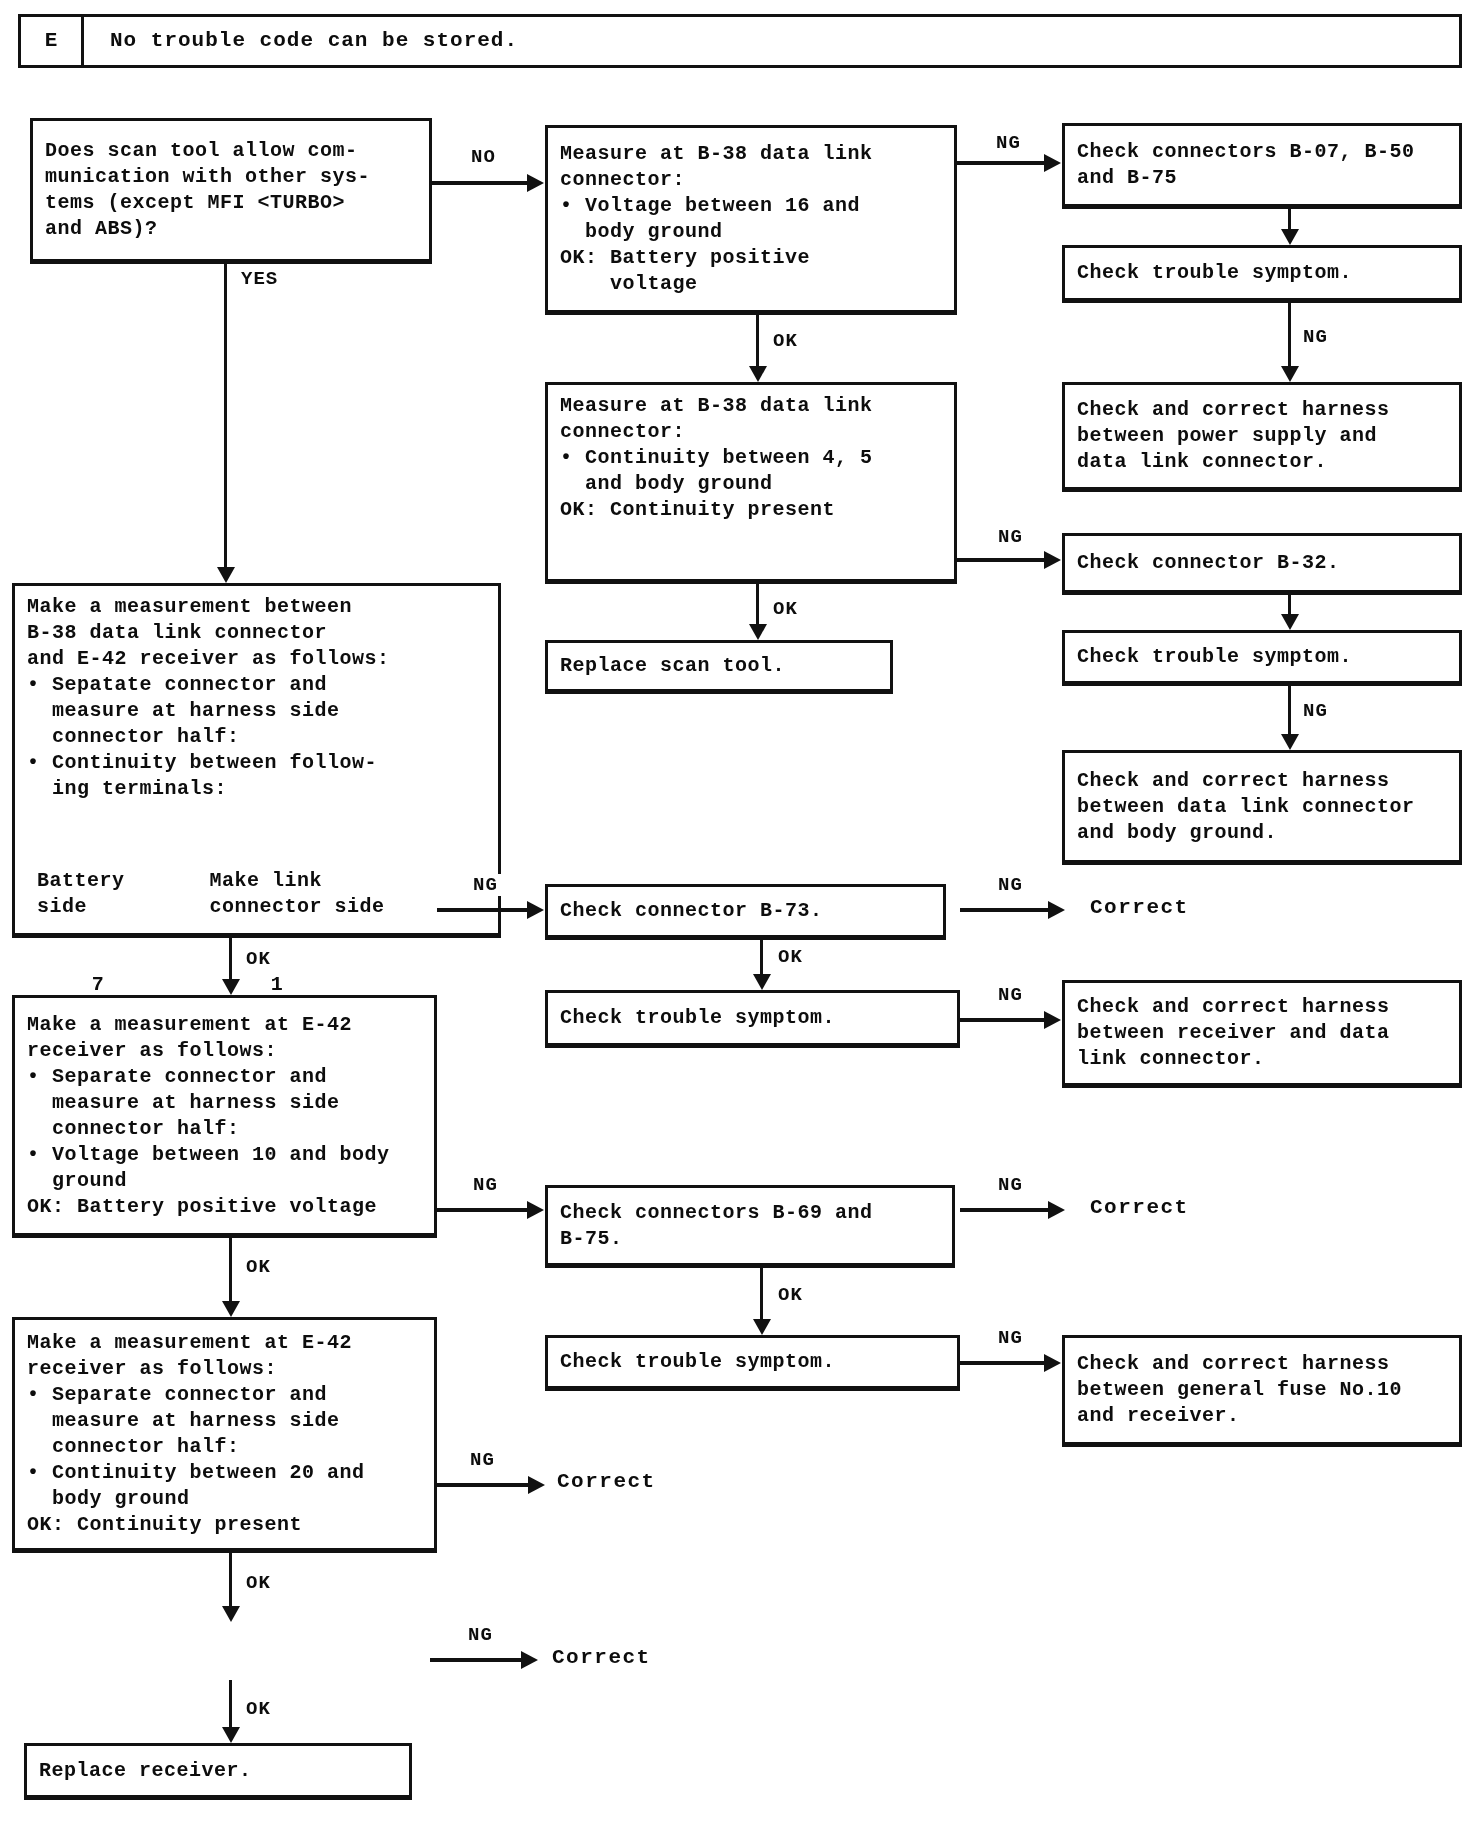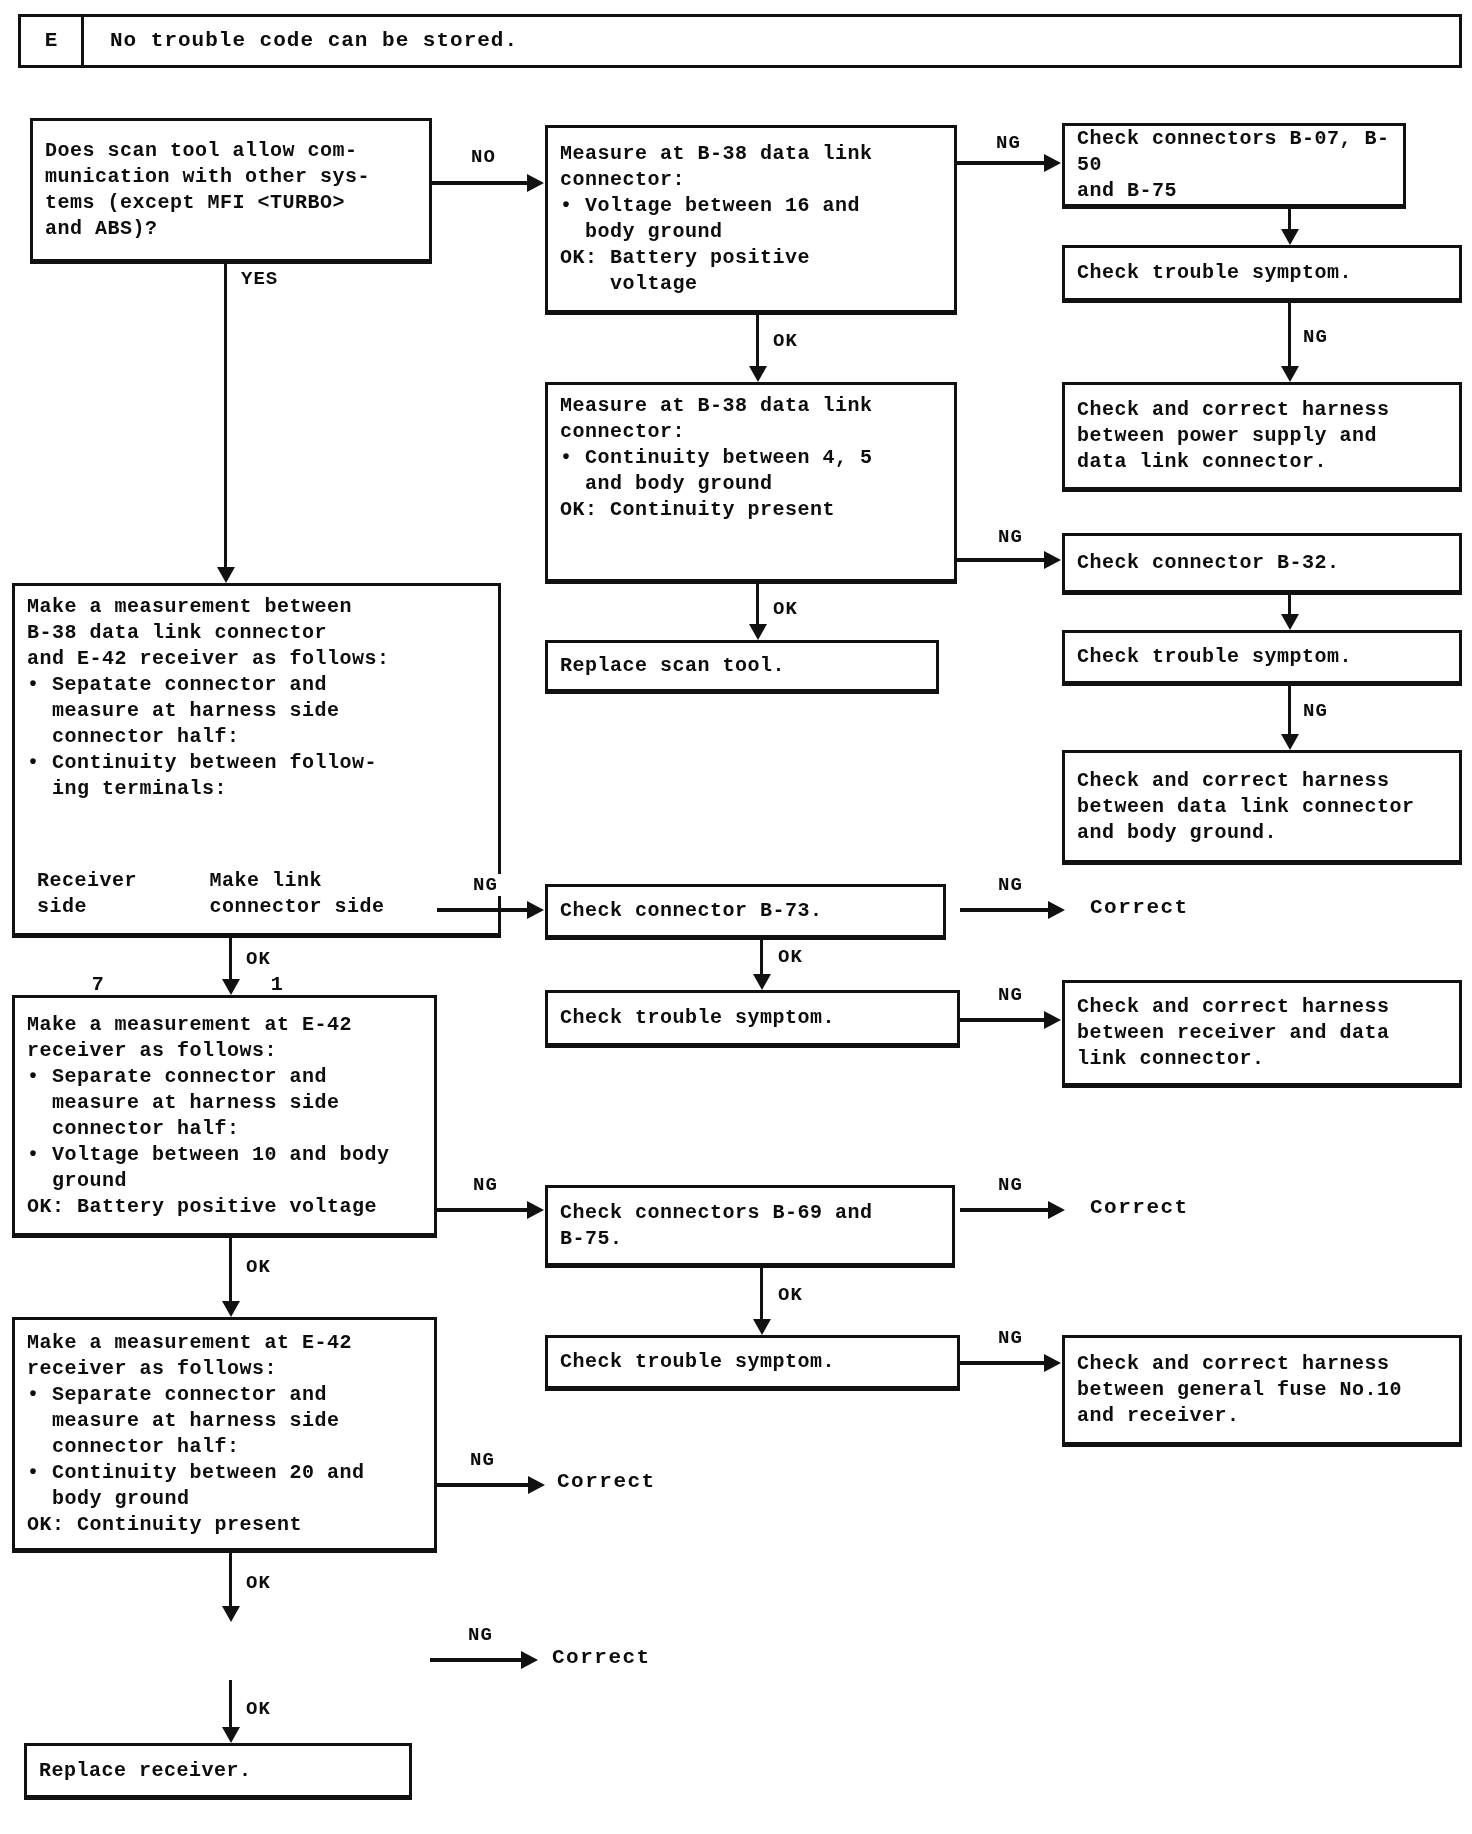--- a/index.html
+++ b/index.html
@@ -65,21 +65,21 @@
     <div>Make a measurement between
 B-38 data link connector
 and E-42 receiver as follows:
 • Sepatate connector and
   measure at harness side
   connector half:
 • Continuity between follow-
   ing terminals:</div>
     <div class="mtable">
       <div class="mcol">
-        <div>Receiver
+        <div>Battery
 side</div>
         <div class="mval">7</div>
       </div>
       <div class="mdash">—</div>
       <div class="mcol mcol2">
         <div>Make link
 connector side</div>
         <div class="mval">1</div>
       </div>
     </div>
@@ -107,28 +107,28 @@
 connector:
 • Voltage between 16 and
   body ground
 OK: Battery positive
     voltage</div>
   <div class="box top" style="left:545px;top:382px;width:412px;height:202px">Measure at B-38 data link
 connector:
 • Continuity between 4, 5
   and body ground
 OK: Continuity present</div>
-  <div class="box" style="left:545px;top:640px;width:394px;height:54px">Replace scan tool.</div>
+  <div class="box" style="left:545px;top:640px;width:348px;height:54px">Replace scan tool.</div>
   <div class="box" style="left:545px;top:884px;width:401px;height:56px">Check connector B-73.</div>
   <div class="box" style="left:545px;top:990px;width:415px;height:58px">Check trouble symptom.</div>
   <div class="box" style="left:545px;top:1185px;width:410px;height:83px">Check connectors B-69 and
 B-75.</div>
   <div class="box" style="left:545px;top:1335px;width:415px;height:56px">Check trouble symptom.</div>
 
-  <div class="box" style="left:1062px;top:123px;width:344px;height:86px">Check connectors B-07, B-50
+  <div class="box" style="left:1062px;top:123px;width:400px;height:86px">Check connectors B-07, B-50
 and B-75</div>
   <div class="box" style="left:1062px;top:245px;width:400px;height:58px">Check trouble symptom.</div>
   <div class="box" style="left:1062px;top:382px;width:400px;height:110px">Check and correct harness
 between power supply and
 data link connector.</div>
   <div class="box" style="left:1062px;top:533px;width:400px;height:62px">Check connector B-32.</div>
   <div class="box" style="left:1062px;top:630px;width:400px;height:56px">Check trouble symptom.</div>
   <div class="box" style="left:1062px;top:750px;width:400px;height:115px">Check and correct harness
 between data link connector
 and body ground.</div>

